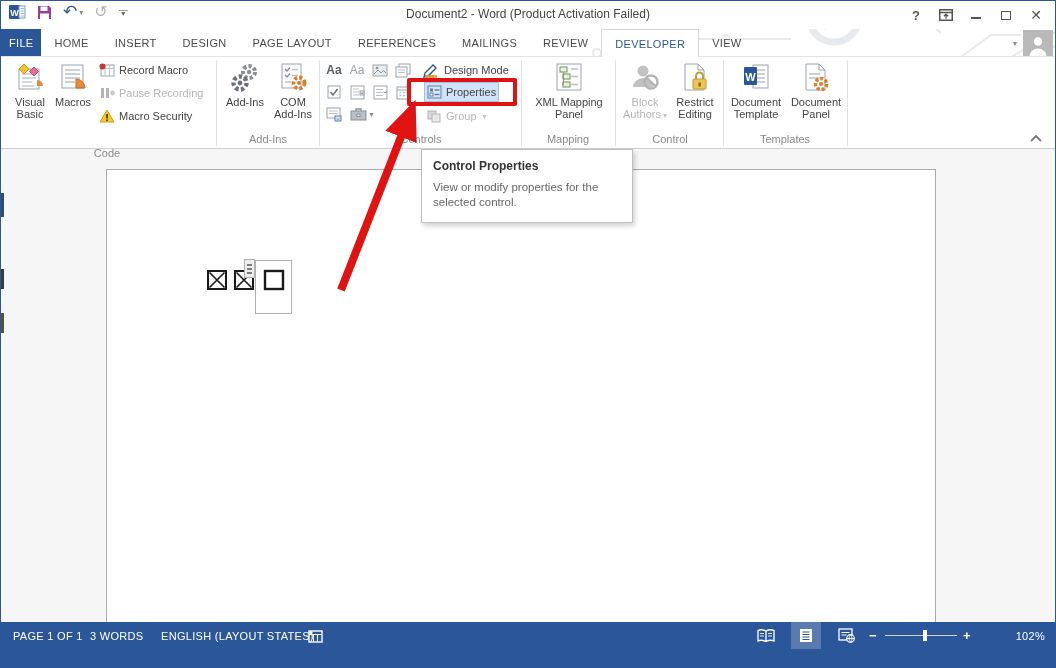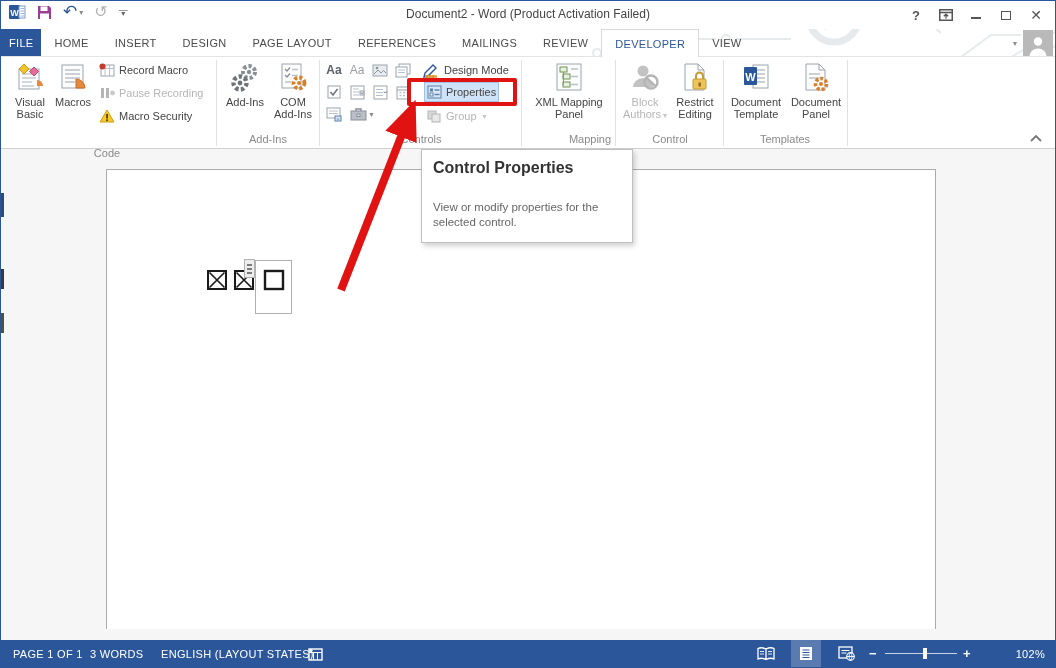--- a/index.html
+++ b/index.html
@@ -52,35 +52,35 @@
 
   
   .redbox { position:absolute; left:406px; top:77px; width:110px; height:28px;
             border:4px solid #e01212; border-radius:2px; z-index:20; pointer-events:none; }
   .arrow-svg { position:absolute; left:0; top:0; width:1056px; height:668px; z-index:30; pointer-events:none; }
 
   
   .tooltip { position:absolute; left:420px; top:148px; width:212px; background:#fff;
              border:1px solid #bfbfbf; box-shadow:2px 3px 5px rgba(0,0,0,.18); padding:9px 11px 12px;
              z-index:15; }
-  .tooltip .tt-title { font-size:16px; font-weight:bold; color:#333; margin-bottom:23px; }
+  .tooltip .tt-title { font-size:12px; font-weight:bold; color:#333; margin-bottom:7px; }
   .tooltip .tt-body { font-size:11.5px; color:#666; line-height:15px; width:186px; }
 
   
   .docarea { position:absolute; left:0; top:148px; right:0; bottom:27px; background:#f6f6f6; }
   .page { position:absolute; left:105px; top:20px; width:830px; height:460px; background:#fff;
           border:1px solid #ababab; border-bottom:none; }
   .cc-frame { position:absolute; border:1px solid #b0b0b0; background:#fff; }
   .cc-handle { position:absolute; width:11px; height:19px; background:#ededed; border:1px solid #b0b0b0;
                display:flex; flex-direction:column; align-items:center; justify-content:center; gap:2px; z-index:2; }
   .cc-handle i { display:block; width:5px; height:2px; background:#7a7a7a; }
   .edge-art { position:absolute; left:0; width:3px; }
 
   
-  .statusbar { position:absolute; left:0; right:0; bottom:0; height:27px; background:#2b579a;
+  .statusbar { position:absolute; left:0; right:0; bottom:0; height:45px; background:#2b579a;
                color:#fff; font-size:11px; z-index:6; }
   .sitem { position:absolute; top:0; height:27px; display:flex; align-items:center; letter-spacing:.3px;
            cursor:default; }
   .viewbtn { width:30px; justify-content:center; }
   .viewbtn.active { background:rgba(255,255,255,.22); }
   .ztrack { position:absolute; top:13px; height:1px; background:rgba(255,255,255,.75); }
   .zthumb { position:absolute; top:8px; width:4px; height:11px; background:#fff; }
   .zsign { font-size:13px; font-weight:bold; }
 </style>
 </head>
@@ -358,21 +358,21 @@
             <rect x="6" y="5" width="7" height="5" fill="#e9f0e2" stroke="#6f9450"></rect>
             <rect x="9" y="12" width="7" height="5" fill="#e9f0e2" stroke="#6f9450"></rect>
             <rect x="9" y="20" width="7" height="5" fill="#e9f0e2" stroke="#6f9450"></rect>
             <path d="M9.5 10 v12 M9.5 14.5 h-1 M9.5 22.5 h-1" stroke="#8a9199" fill="none"></path>
             <path d="M17 7h7M17 14.5h7M17 22.5h7" stroke="#b9c1c9" stroke-width="1.6"></path>
           </svg>
       </span>
       <span class="l">XML Mapping</span>
       <span class="l">Panel</span>
     </div>
-    <div class="glabel" style="left:544px;width:90px;">Mapping</div>
+    <div class="glabel" style="left:522px;width:90px;">Mapping</div>
     <div class="gsep" style="left:614px;"></div>
 
     <div class="bigbtn" style="left:668px;width:52px;">
       <span class="bicon">
         <svg width="28" height="30" viewBox="0 0 28 30">
             <path d="M4 2 h13 l6 6 v20 h-19 z" fill="#fdfdfd" stroke="#9aa4ae"></path>
             <path d="M17 2 v6 h6" fill="none" stroke="#9aa4ae"></path>
             <rect x="12" y="17" width="13" height="10" rx="1" fill="#eec35a" stroke="#c49a33"></rect>
             <path d="M15 17 v-3 a3.5 3.5 0 0 1 7 0 v3" fill="none" stroke="#c49a33" stroke-width="2"></path>
             <rect x="17.5" y="20.5" width="2.4" height="4" fill="#8a6a1c"></rect>

